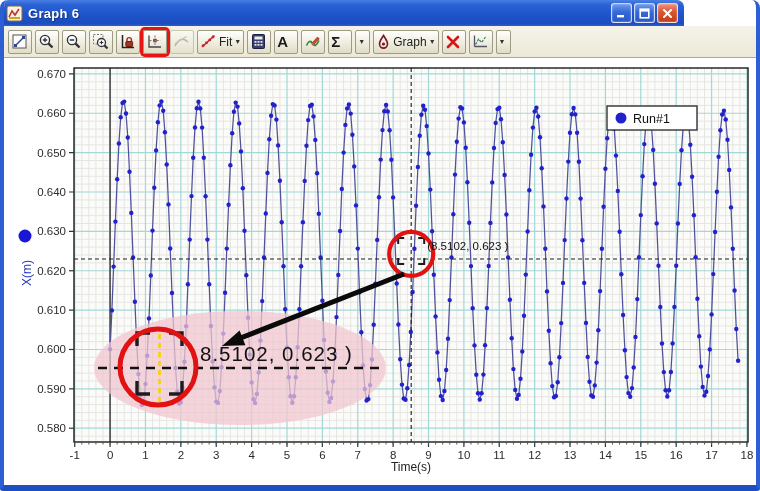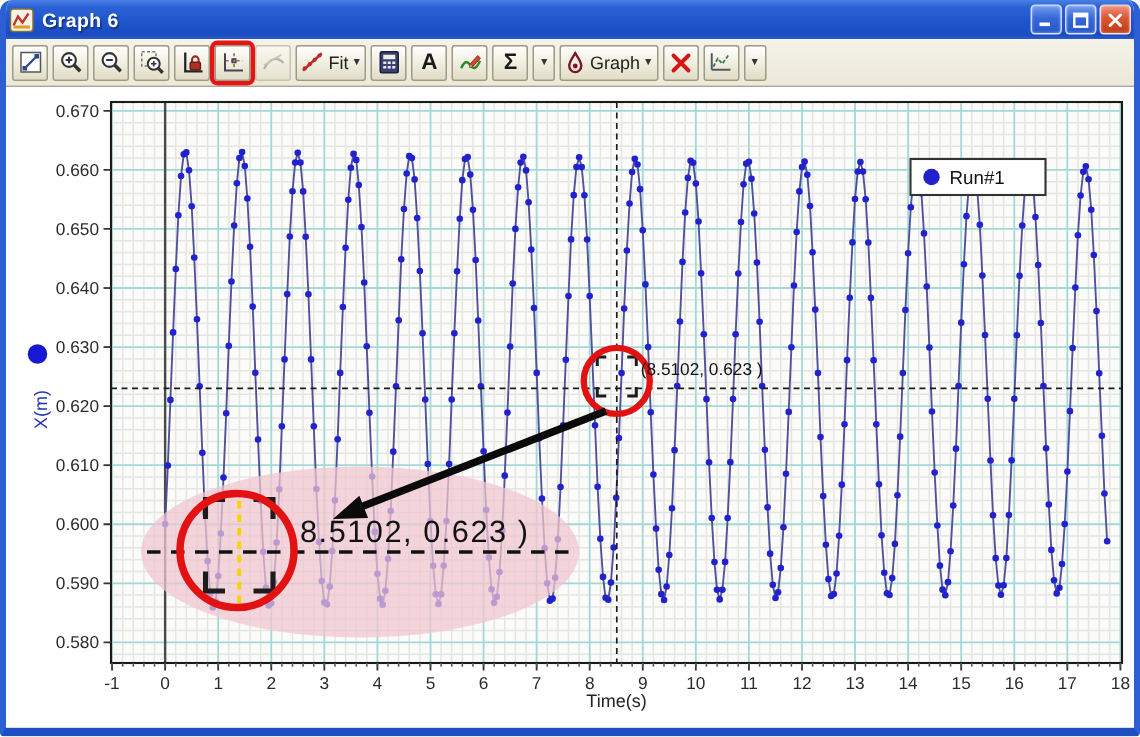--- a/index.html
+++ b/index.html
@@ -3,21 +3,21 @@
 <meta charset="utf-8">
 <style>
   * { margin:0; padding:0; box-sizing:border-box; }
   html,body { background:#ffffff; font-family:"Liberation Sans", sans-serif; }
   .window {
     position:relative; width:760px; height:491px;
     border-left:4px solid #2b5fd3; border-right:4px solid #2b5fd3; border-bottom:6px solid #1d4fc2;
     border-radius:8px 8px 3px 3px; overflow:hidden; background:#ffffff;
   }
   .titlebar {
-    position:absolute; left:-4px; top:0; width:760px; height:26px;
+    position:absolute; left:-4px; top:0; width:684px; height:26px;
     background:linear-gradient(180deg,#4a80e4 0%, #2a62d6 18%, #1f55cb 55%, #1b4cc0 90%, #2a5dd0 100%);
     display:flex; align-items:center; padding:0 6px; border-radius:7px 7px 0 0;
   }
   .title-icon { width:17px; height:17px; margin-right:5px; flex:0 0 auto; }
   .title-text { color:#fff; font-weight:bold; font-size:13px; text-shadow:1px 1px 1px #10337e; letter-spacing:.3px; }
   .win-controls { margin-left:auto; display:flex; gap:2px; }
   .win-btn {
     width:21px; height:20px; border-radius:3px; border:1px solid rgba(255,255,255,.75);
     display:flex; align-items:center; justify-content:center;
     background:linear-gradient(180deg,#6f9bee,#3668d8 45%,#2757c8);
@@ -25,21 +25,21 @@
   }
   .win-btn.close { background:linear-gradient(180deg,#ef9180,#d9552f 45%,#c23a18); }
   .toolbar {
     position:absolute; left:0; top:26px; width:752px; height:32px;
     background:linear-gradient(180deg,#f5f3e9,#ece9d8);
     border-bottom:1px solid #aca899;
     display:flex; align-items:center; gap:3px; padding:0 4px;
   }
   .tb-btn {
     height:24px; min-width:24px; padding:0 2px;
-    display:flex; align-items:center; justify-content:center; gap:2px;
+    display:flex; align-items:center; gap:2px;
     background:linear-gradient(180deg,#fffffd,#f2f0e3 45%,#e0dcc6);
     border:1px solid #9d9a85; border-radius:2px; color:#1a1a1a;
   }
   .tb-btn.highlighted { box-shadow:0 0 0 3px #e81414; }
   .tb-btn.disabled { opacity:.5; }
   .tb-label { font-size:12px; color:#222; }
   .caret { font-size:7px; color:#333; line-height:1; }
   .sigma { font-size:15px; font-weight:bold; }
   .a-glyph { font-size:15px; font-weight:bold; }
   .graph-area {

